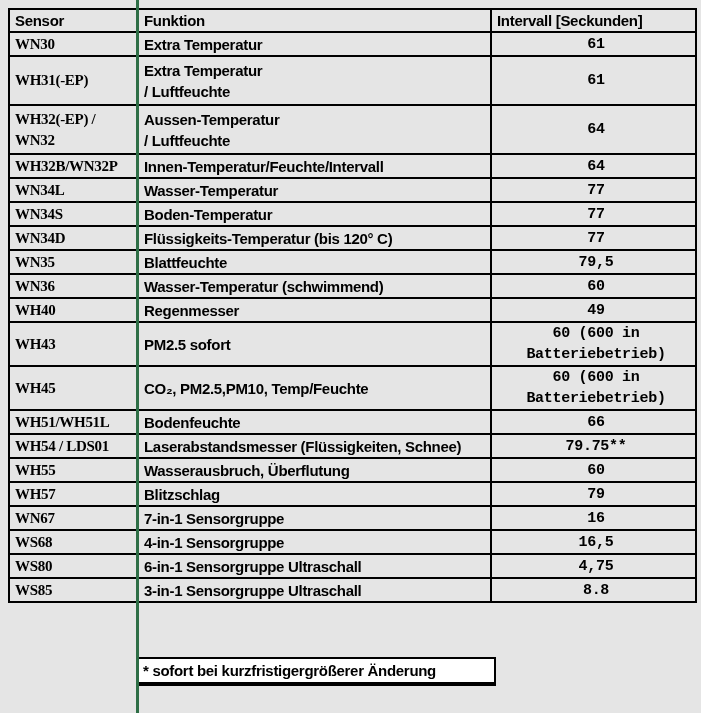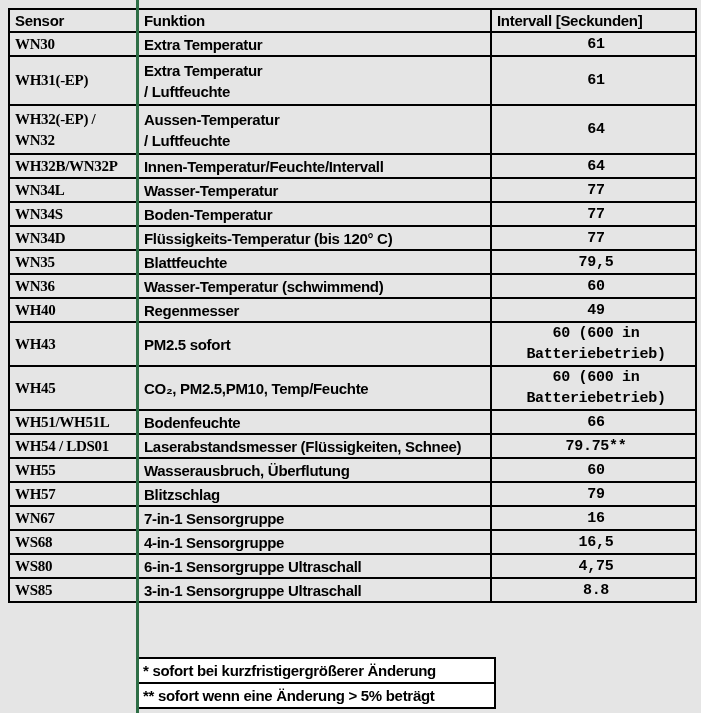--- a/index.html
+++ b/index.html
@@ -175,18 +175,17 @@
         <tr>
           <td class="cell-sensor">WS85</td>
           <td class="cell-funktion">3-in-1 Sensorgruppe Ultraschall</td>
           <td class="cell-intervall">8.8</td>
         </tr>
       </tbody>
   </table>
 
   <div class="footnotes-box">
     <div class="footnote-row">* sofort bei kurzfristigergrößerer Änderung</div>
-    <div class="footnote-row">** sofort wenn eine Änderung &gt; 5% beträgt</div>
   </div>
 
   <div class="col-selection-line" style="background: rgb(46, 110, 70);"></div>
 
 </div>
 
 </body></html>

